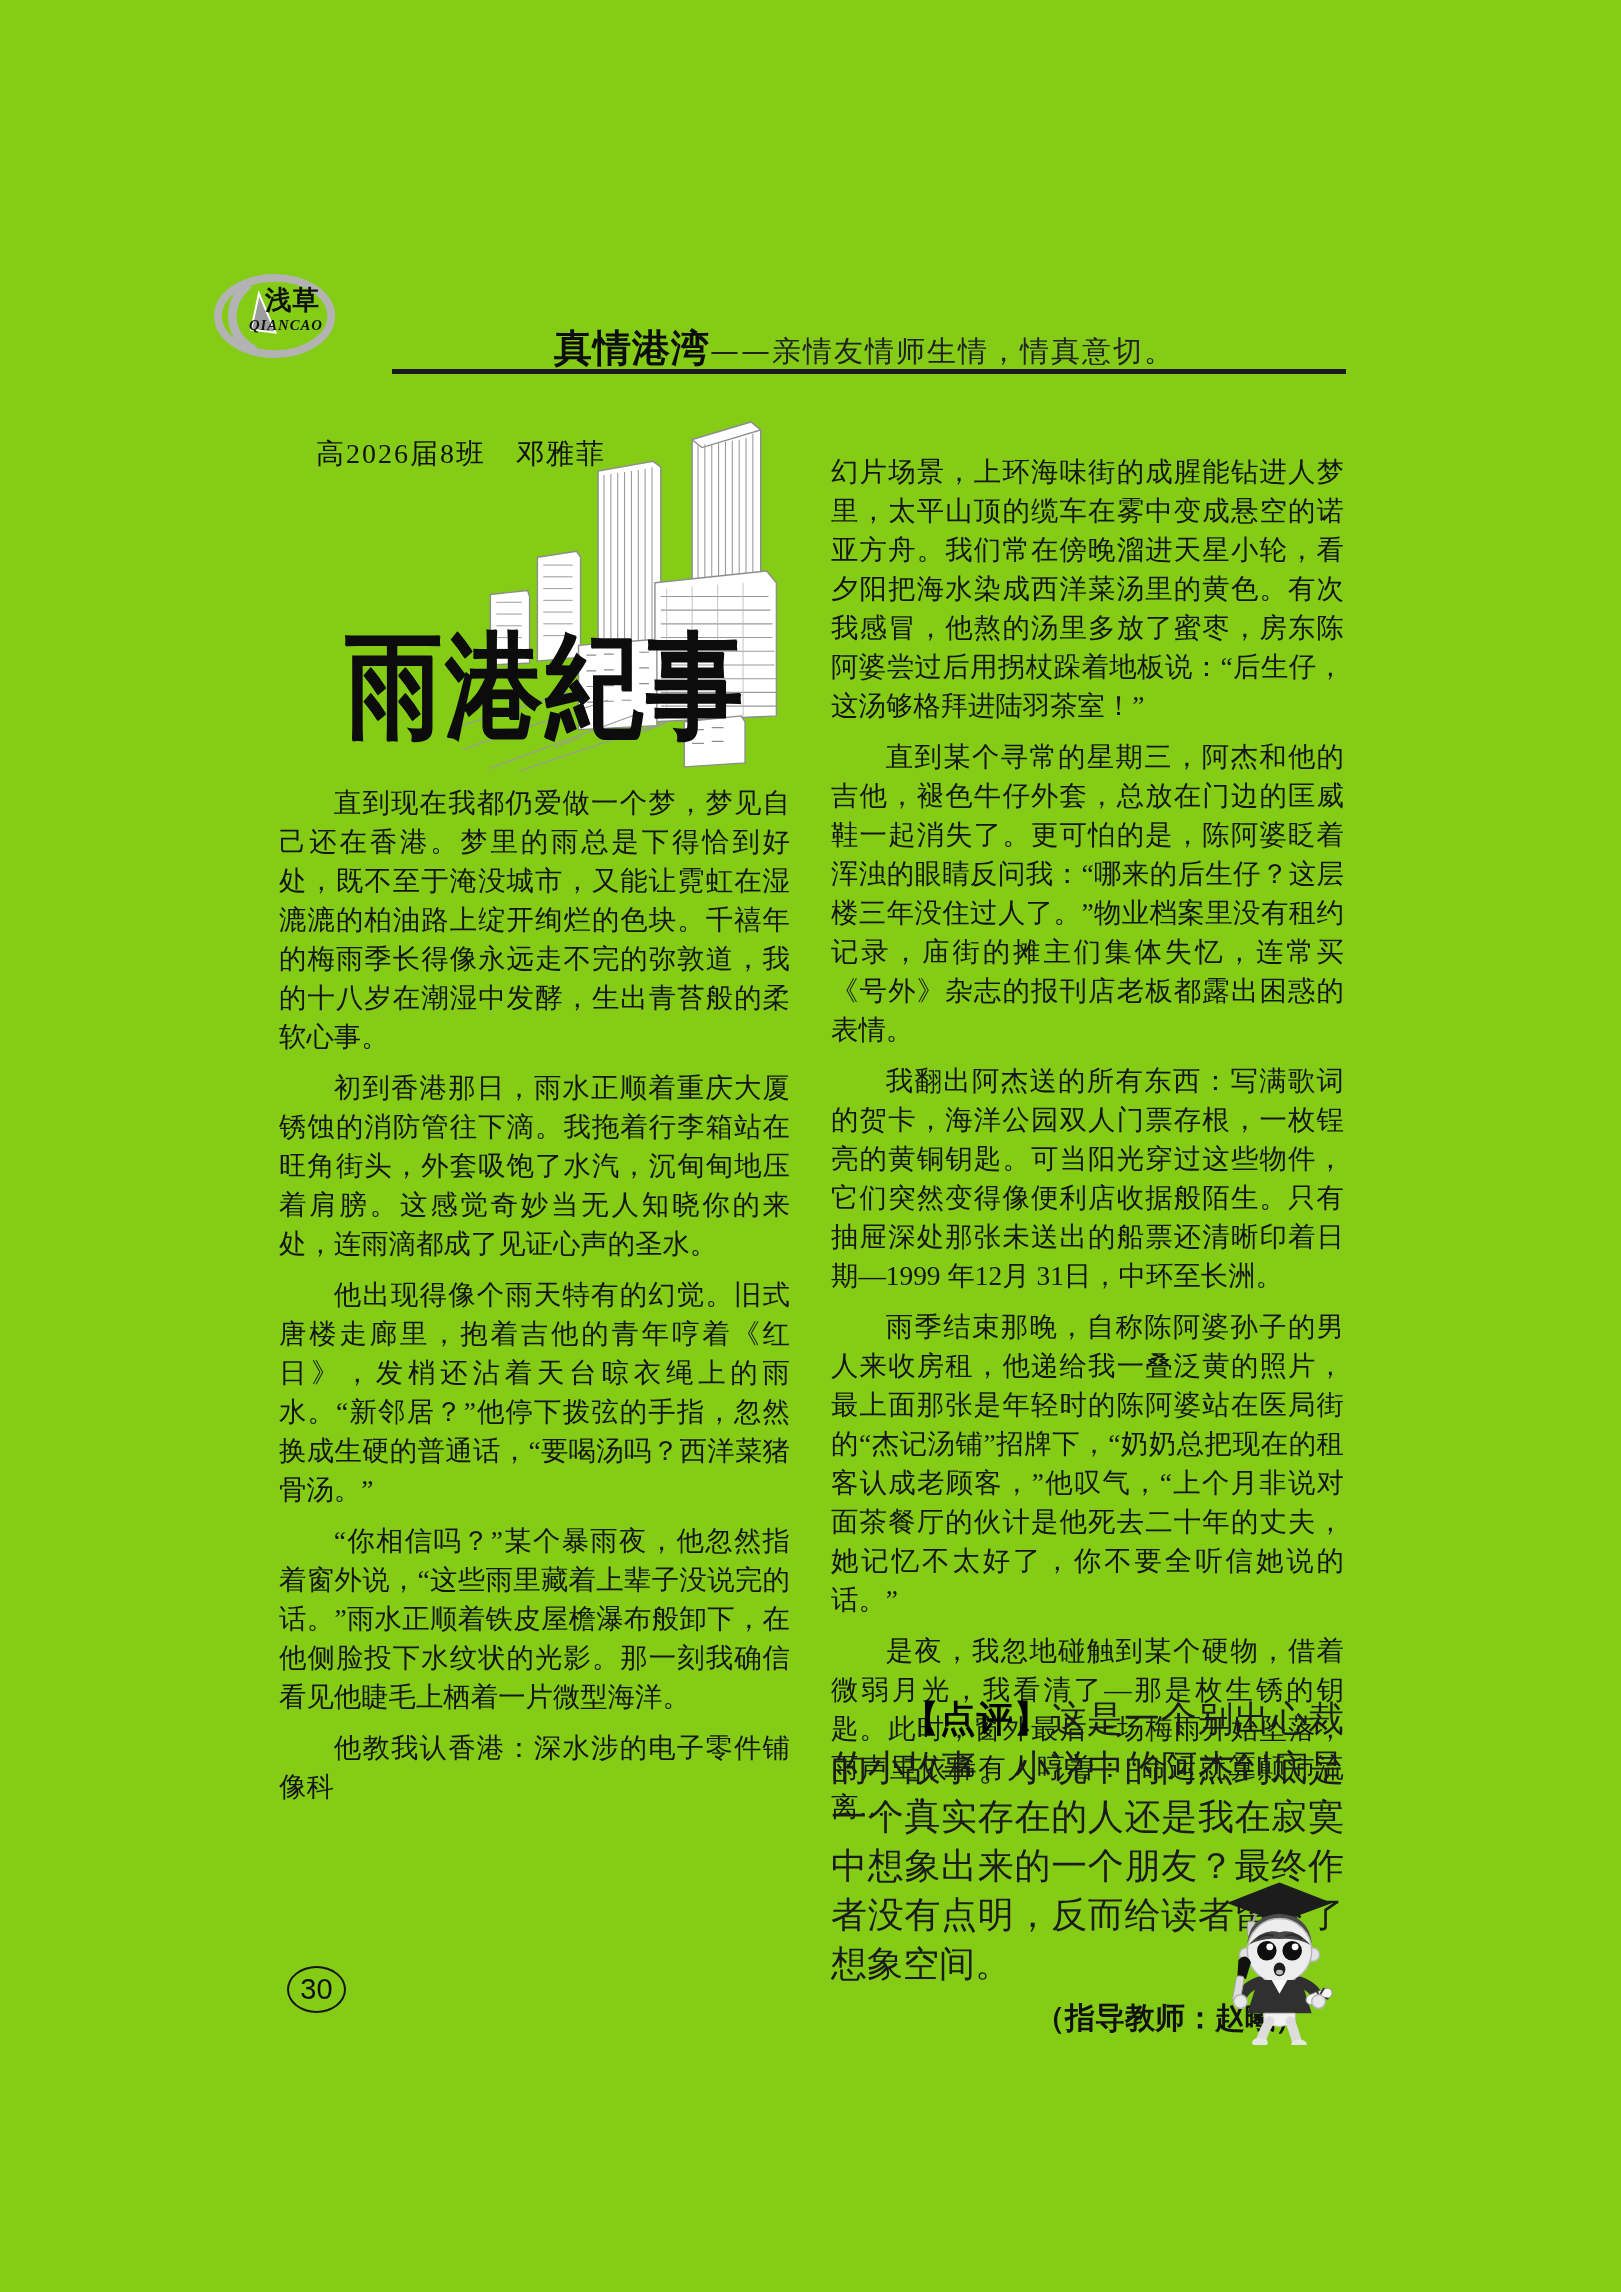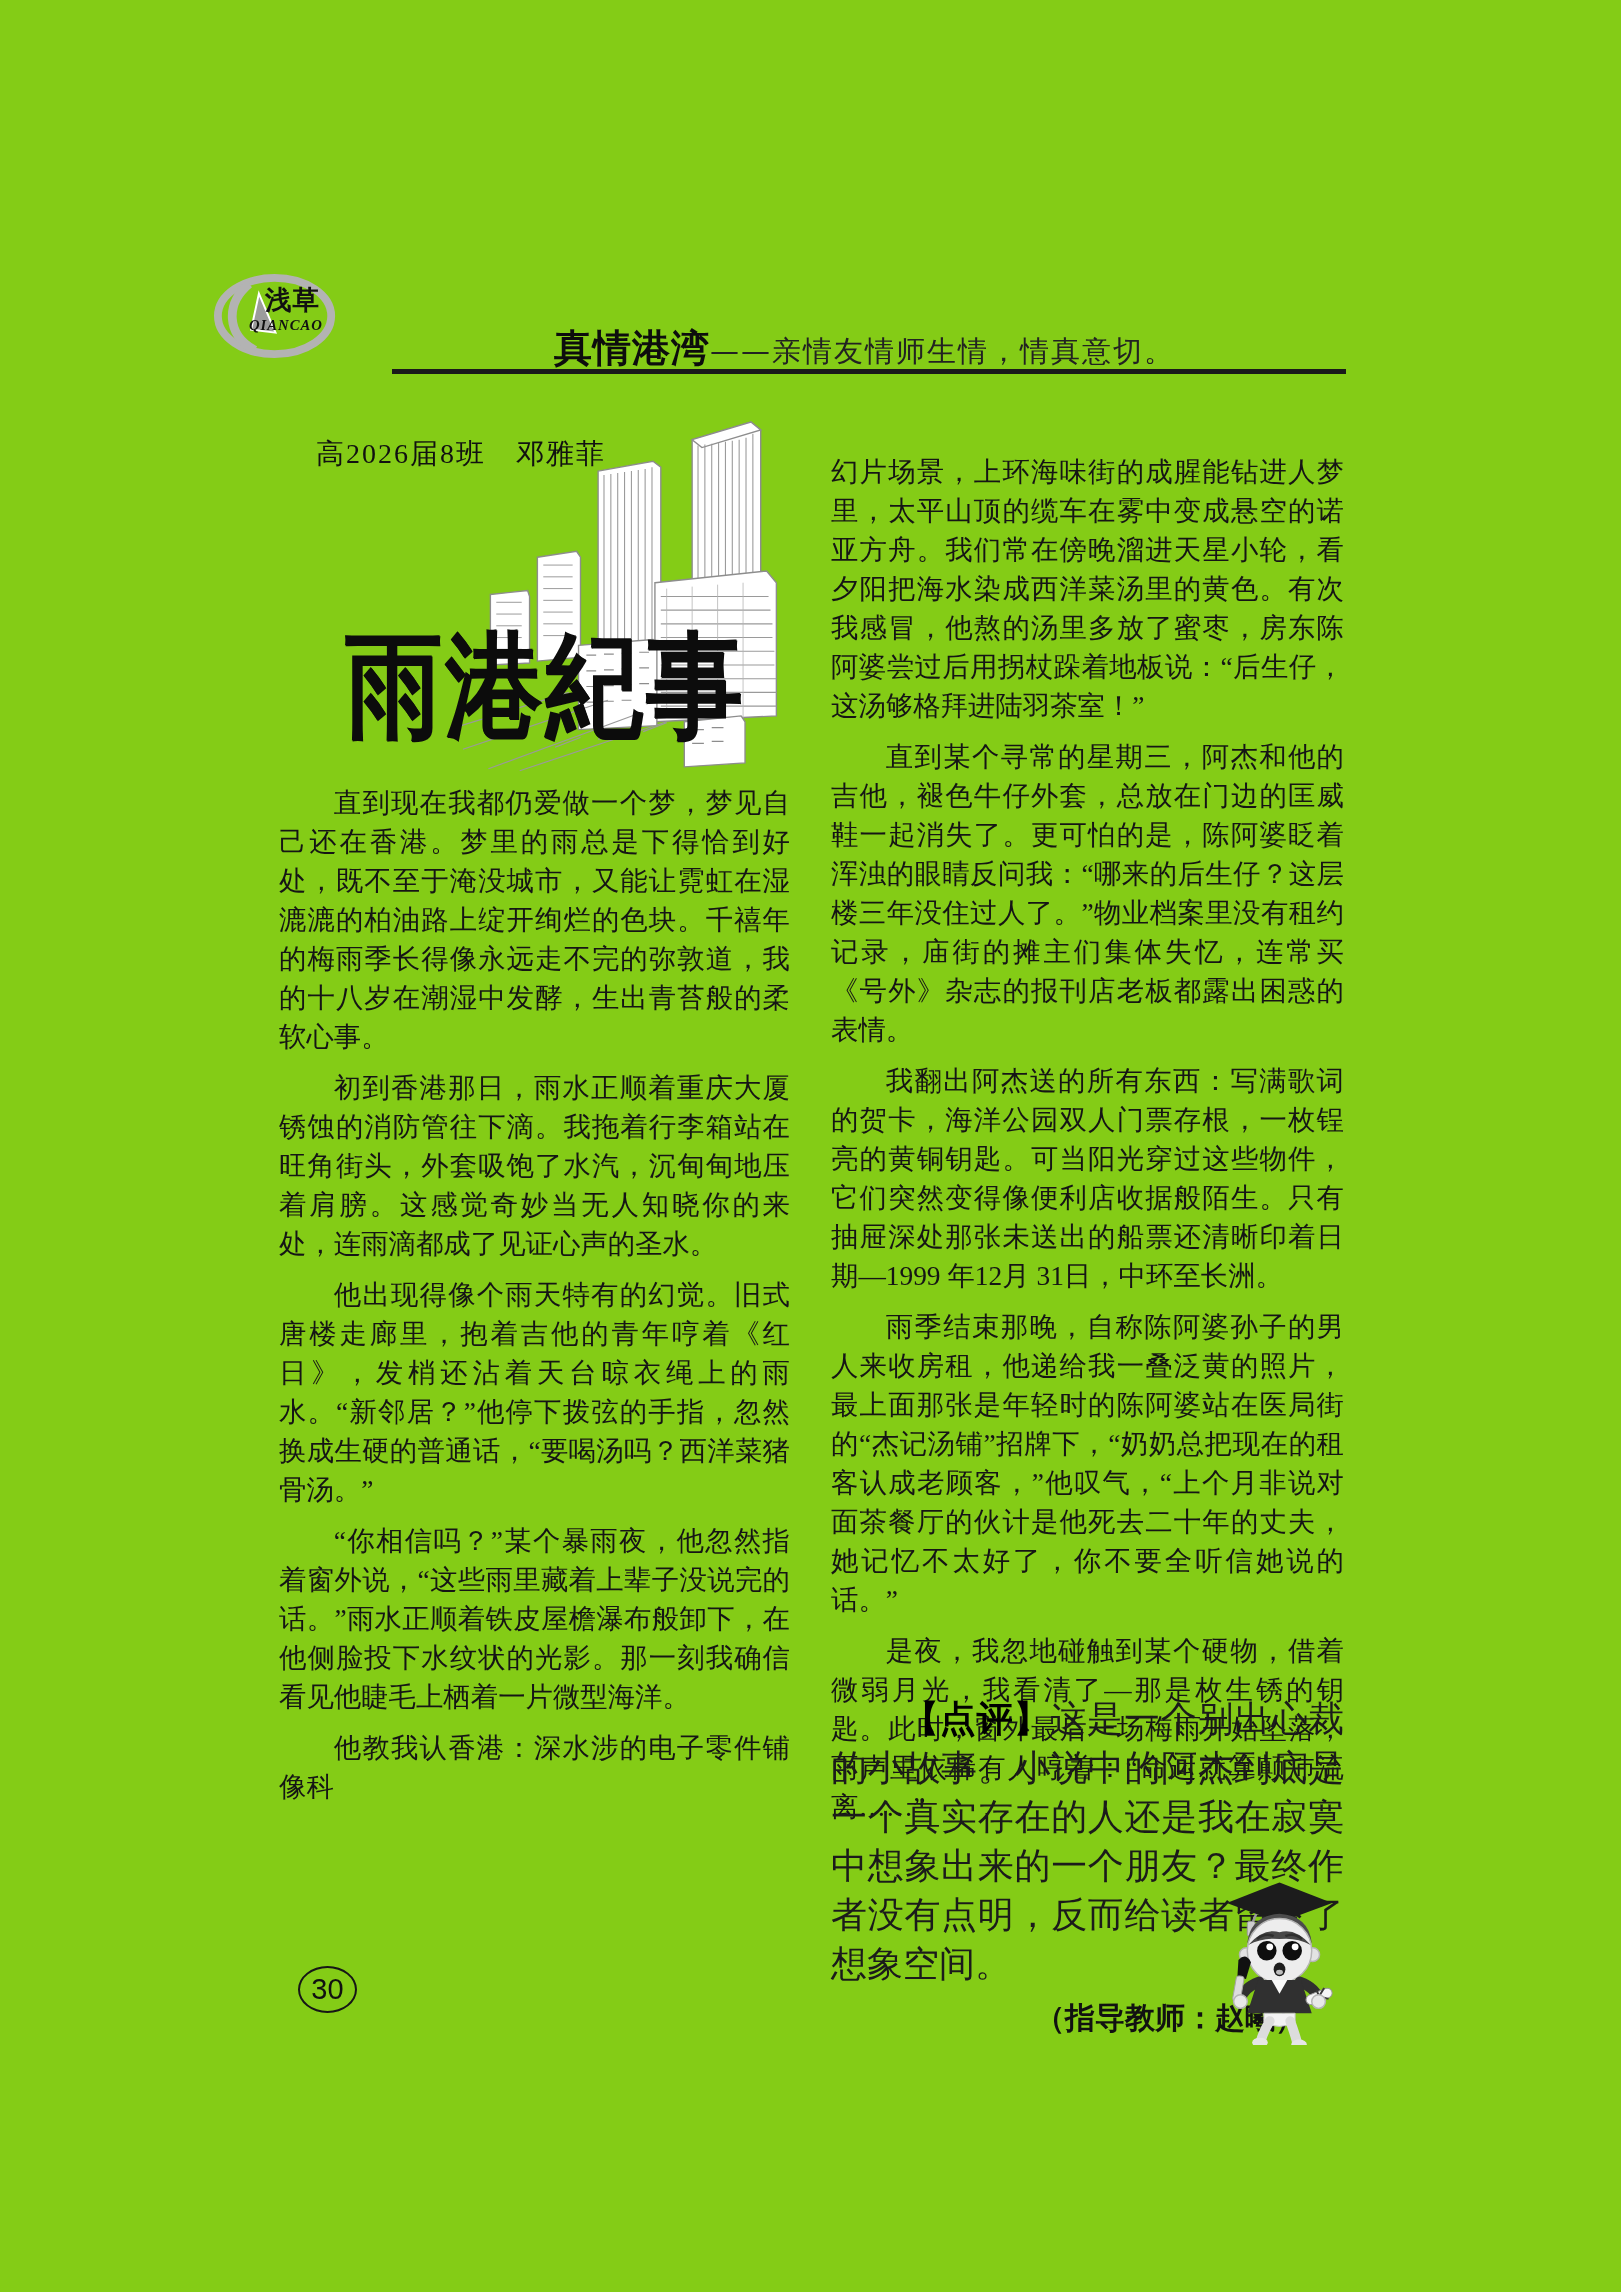--- a/index.html
+++ b/index.html
@@ -43,21 +43,21 @@
   
   .comment-block {
     position:absolute; left:831px; top:1694px; width:513px;
     font-family:"DejaVu Sans","Liberation Sans",sans-serif;
   }
   .comment-line { font-size:36px; line-height:49px; text-align:justify; text-indent:2em; color:#1b1b1b; }
   .comment-line b { font-weight:bold; color:#000; }
   .teacher { margin-top:9.8px; font-size:30px; font-weight:bold; text-align:right; padding-right:39px; color:#111; }
   
   .page-num {
-    position:absolute; left:298px; top:1966px; width:59px; height:47px;
+    position:absolute; left:287px; top:1966px; width:59px; height:47px;
     border:2.9px solid #161616; border-radius:50%;
     display:flex; align-items:center; justify-content:center;
     font-size:29px; color:#111; font-family:"Liberation Sans",sans-serif;
   }
   .footer-quote {
     position:absolute; left:608px; top:1945px; width:529px; text-align:center;
     font-size:28px; letter-spacing:1px; color:#1b1b1b;
     font-family:"DejaVu Sans","Liberation Sans",sans-serif;
   }
   .mascot { position:absolute; left:1218px; top:1878px; width:124px; height:167px; }

